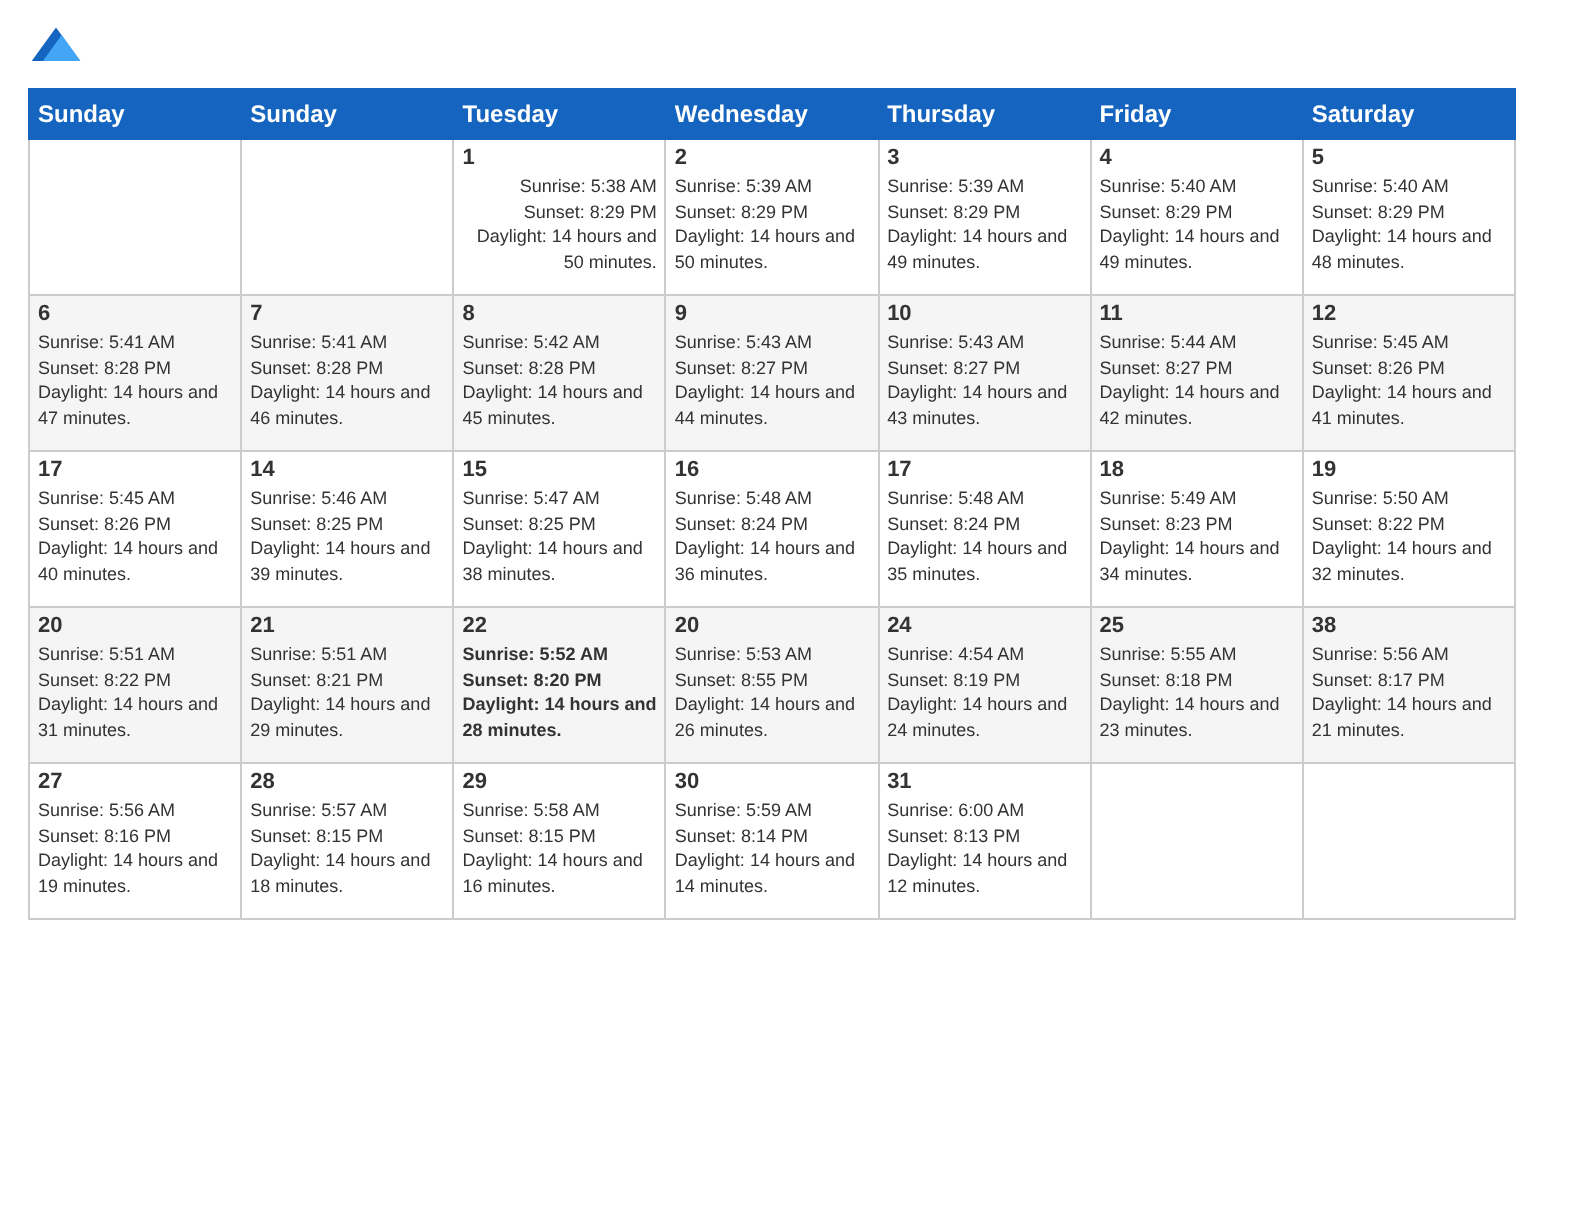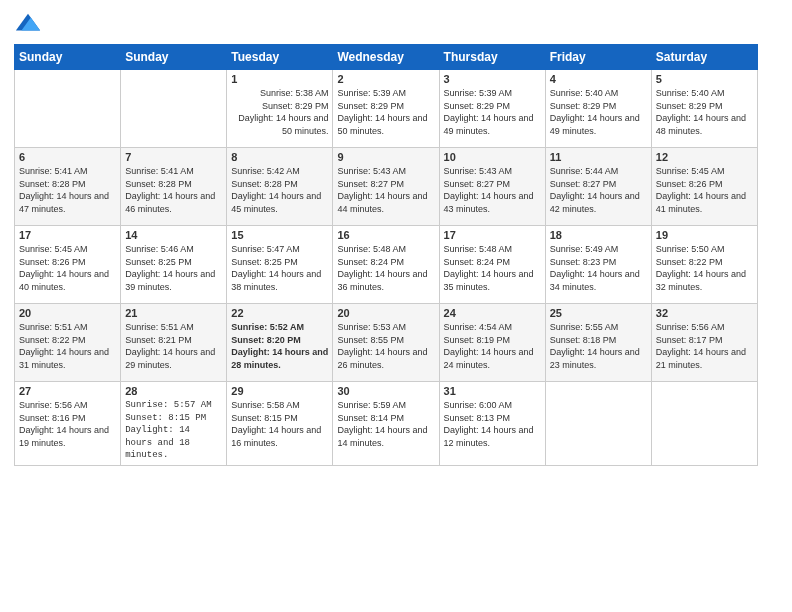--- a/index.html
+++ b/index.html
@@ -288,36 +288,36 @@
 Sunset: 8:19 PM
 Daylight: 14 hours and 24 minutes.</div>
           </td>
           <td>
             <span class="day-num">25</span>
             <div class="cell-info" style="white-space: pre-line;">Sunrise: 5:55 AM
 Sunset: 8:18 PM
 Daylight: 14 hours and 23 minutes.</div>
           </td>
           <td>
-            <span class="day-num">32</span>
+            <span class="day-num">38</span>
             <div class="cell-info" style="white-space: pre-line;">Sunrise: 5:56 AM
 Sunset: 8:17 PM
 Daylight: 14 hours and 21 minutes.</div>
           </td>
         </tr>
         <tr>
           <td>
             <span class="day-num">27</span>
             <div class="cell-info" style="white-space: pre-line;">Sunrise: 5:56 AM
 Sunset: 8:16 PM
 Daylight: 14 hours and 19 minutes.</div>
           </td>
           <td>
             <span class="day-num">28</span>
-            <div class="cell-info" style="white-space: pre-line; font-family: Liberation Mono, monospace;">Sunrise: 5:57 AM
+            <div class="cell-info" style="white-space: pre-line;">Sunrise: 5:57 AM
 Sunset: 8:15 PM
 Daylight: 14 hours and 18 minutes.</div>
           </td>
           <td>
             <span class="day-num">29</span>
             <div class="cell-info" style="white-space: pre-line;">Sunrise: 5:58 AM
 Sunset: 8:15 PM
 Daylight: 14 hours and 16 minutes.</div>
           </td>
           <td>

